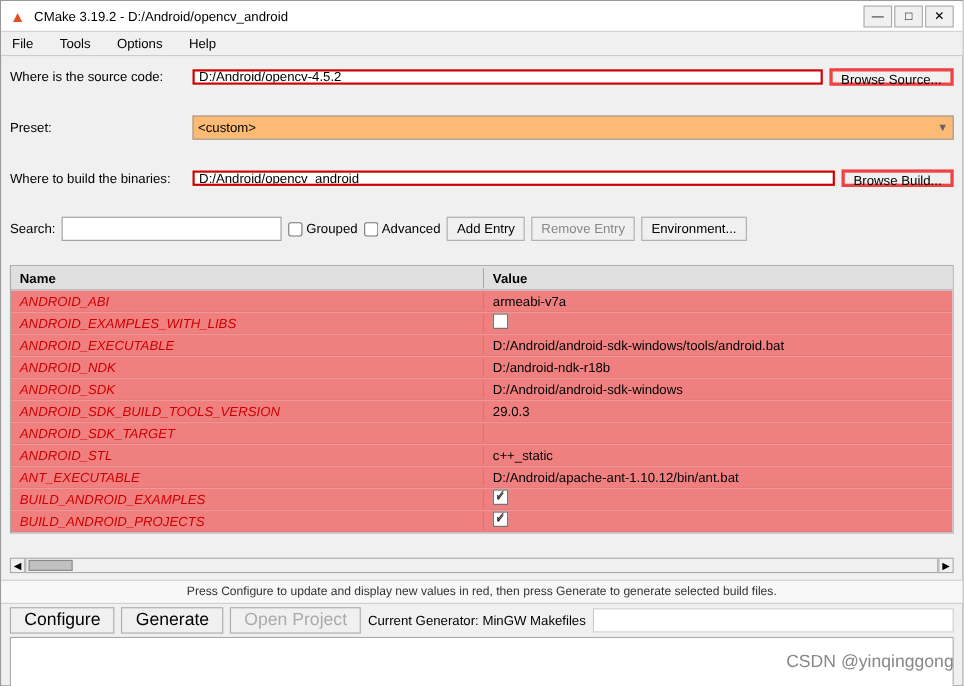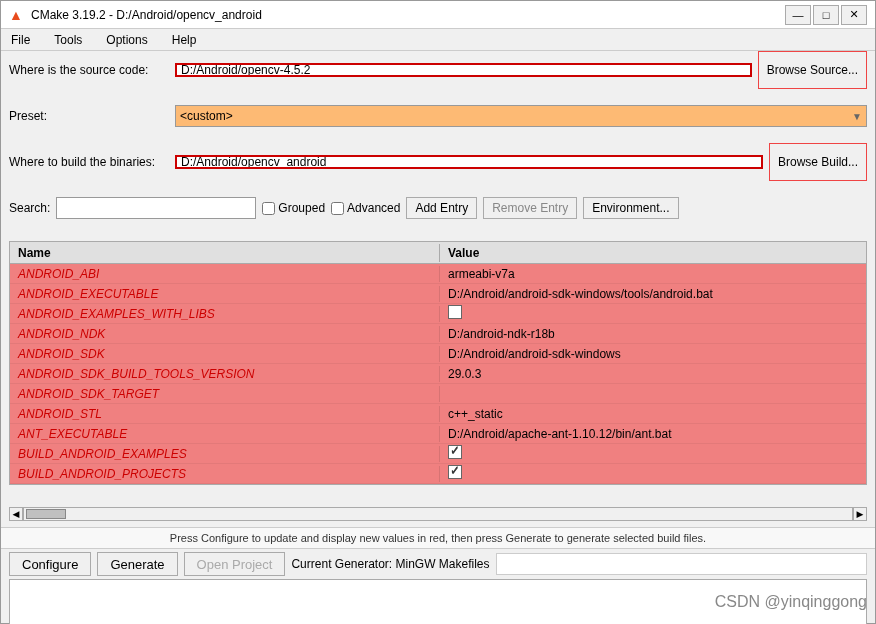--- a/index.html
+++ b/index.html
@@ -108,23 +108,23 @@
       background: #fdba74;
       display: flex;
       align-items: center;
       justify-content: space-between;
     }
     .combo-arrow {
       font-size: 10px;
       color: #666;
     }
     .browse-btn {
-      height: 38px;
+      height: 16px;
       padding: 0 8px;
-      border: 1px solid #ef4444;
+      border: 3px solid #ef4444;
       background: #f0f0f0;
       cursor: pointer;
       font-size: 12px;
       white-space: nowrap;
     }
     .search-row {
       display: flex;
       align-items: center;
       gap: 6px;
       height: 26px;
@@ -282,21 +282,21 @@
       gap: 6px;
       padding: 4px 8px;
       height: 30px;
     }
     .action-btn {
       height: 24px;
       padding: 0 12px;
       border: 1px solid #aaa;
       background: #f0f0f0;
       cursor: pointer;
-      font-size: 13px;
+      font-size: 16px;
     }
     .action-btn.disabled {
       color: #aaa;
       cursor: default;
     }
     .generator-text {
       font-size: 12px;
     }
     .output-area {
       flex: 1;
@@ -387,26 +387,26 @@
         <div class="th-value">Value</div>
         <div class="th-scroll-placeholder"></div>
       </div>
       <div class="table-body" id="table-body">
 
       <div class="table-row red-row">
             <div class="td-name">ANDROID_ABI</div>
             <div class="td-value">armeabi-v7a</div>
           </div>
           <div class="table-row red-row">
+            <div class="td-name">ANDROID_EXAMPLES_WITH_LIBS</div>
+            <div class="td-value"><span class="checkbox-cell" style="position: relative;"></span></div>
+          </div>
+          <div class="table-row red-row">
             <div class="td-name">ANDROID_EXECUTABLE</div>
             <div class="td-value">D:/Android/android-sdk-windows/tools/android.bat</div>
-          </div>
-          <div class="table-row red-row">
-            <div class="td-name">ANDROID_EXAMPLES_WITH_LIBS</div>
-            <div class="td-value"><span class="checkbox-cell" style="position: relative;"></span></div>
           </div>
           <div class="table-row red-row">
             <div class="td-name">ANDROID_NDK</div>
             <div class="td-value">D:/android-ndk-r18b</div>
           </div>
           <div class="table-row red-row">
             <div class="td-name">ANDROID_SDK</div>
             <div class="td-value">D:/Android/android-sdk-windows</div>
           </div>
           <div class="table-row red-row">

